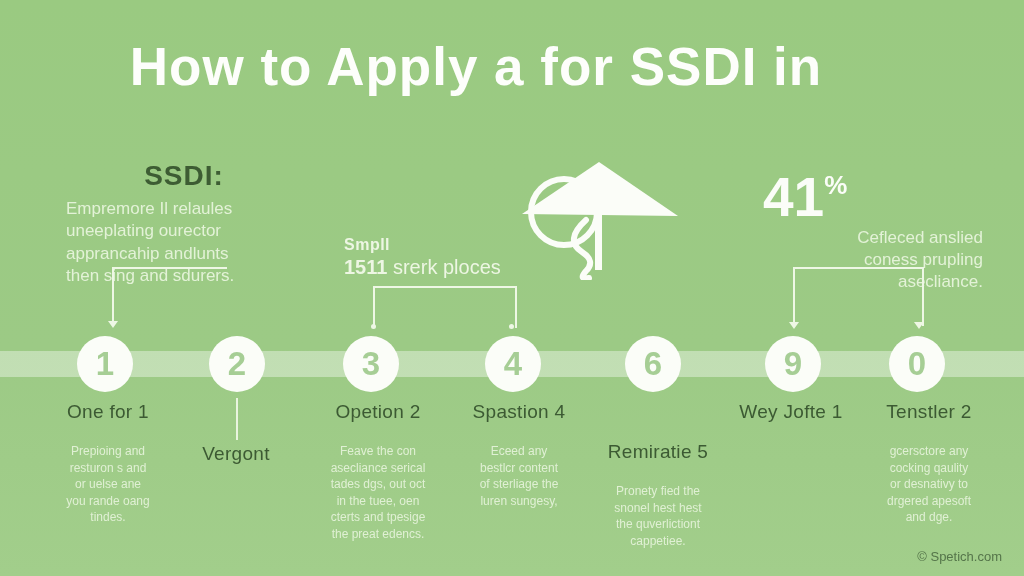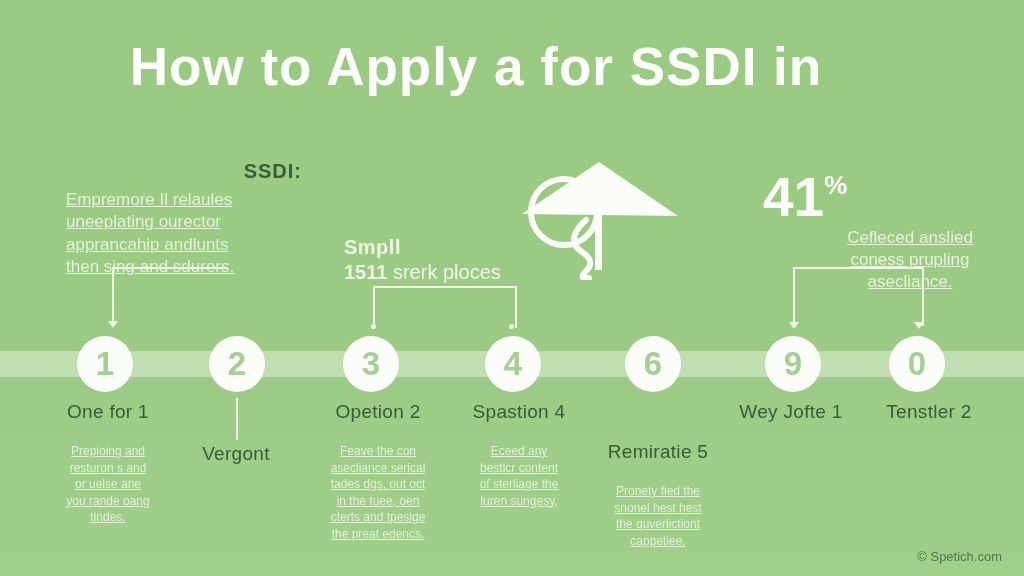--- a/index.html
+++ b/index.html
@@ -12,33 +12,33 @@
   }
   
   .title{
     position:absolute;left:0;top:36px;width:952px;
     text-align:center;
     color:#fdfefb;
     font-size:53px;font-weight:bold;letter-spacing:1px;
   }
   
   .ssdi{position:absolute;left:66px;top:160px;width:236px;}
-  .ssdi .head{color:#3d5c33;font-size:20px;font-weight:bold;text-align:right;letter-spacing:1px;}
+  .ssdi .head{color:#3d5c33;font-size:28px;font-weight:bold;text-align:center;letter-spacing:1px;}
   .ssdi .body{margin-top:6px;color:#e3f2d7;font-size:17px;line-height:1.32;text-align:left;}
-  .prelines{white-space:pre-line;text-decoration:underline;}
+  .prelines{white-space:pre-line;}
   
   .smpll{position:absolute;left:344px;top:236px;color:#edf6e3;}
-  .smpll .l1{font-size:20px;font-weight:bold;letter-spacing:.5px;}
+  .smpll .l1{font-size:16px;font-weight:bold;letter-spacing:.5px;}
   .smpll .l2{font-size:20px;margin-top:2px;}
   .smpll .l2 .b{font-weight:bold;}
   
   .stat{position:absolute;left:763px;top:170px;width:220px;}
   .stat .num{color:#fbfdf8;font-size:55px;font-weight:bold;line-height:1;float:left;}
   .stat .pct{color:#fbfdf8;font-size:26px;font-weight:bold;vertical-align:top;}
-  .stat .body{margin-left:74px;padding-top:26px;color:#e3f2d7;font-size:17px;line-height:1.3;text-align:center;}
+  .stat .body{margin-left:74px;padding-top:26px;color:#e3f2d7;font-size:17px;line-height:1.3;text-align:right;}
   
   .bracket{position:absolute;border-color:#eef7e5;border-style:solid;border-width:0;}
   .bk1{left:112px;top:267px;width:113px;height:56px;border-top-width:2px;border-left-width:2px;}
   .bk2{left:373px;top:286px;width:140px;height:40px;border-top-width:2px;border-left-width:2px;border-right-width:2px;}
   .bk3{left:793px;top:267px;width:127px;height:57px;border-top-width:2px;border-left-width:2px;border-right-width:2px;}
   .arrow-down{position:absolute;width:0;height:0;border-left:5px solid transparent;border-right:5px solid transparent;border-top:7px solid #eef7e5;}
   .dot{position:absolute;width:5px;height:5px;background:#eef7e5;border-radius:50%;}
   .vline2{position:absolute;left:236px;top:398px;width:2px;height:42px;background:#e9f4df;}
   
   .band{position:absolute;left:0;top:351px;width:1024px;height:26px;background:rgba(255,255,255,0.38);}
@@ -156,17 +156,22 @@
     <div class="cb prelines">Pronety fied the
 snonel hest hest
 the quverlictiont
 cappetiee.</div>
   </div>
   <div class="col" style="left:714px;top:401px;width:154px;">
     <div class="ct">Wey Jofte 1</div>
   </div>
   <div class="col" style="left:854px;top:401px;width:150px;">
     <div class="ct">Tenstler 2</div>
+    <div class="cb prelines">gcersctore any
+cocking qaulity
+or desnativy to
+drgered apesoft
+and dge.</div>
   </div>
 
   <div class="footer">© Spetich.com</div>
 
 </div>
 
 </body></html>

